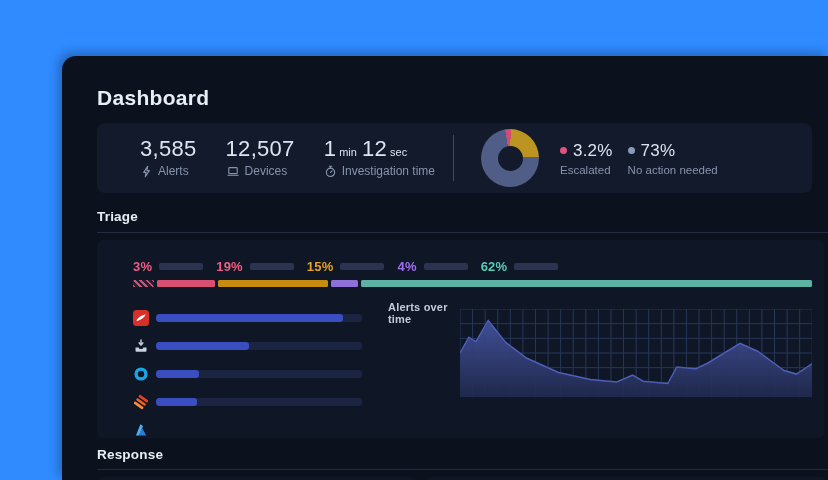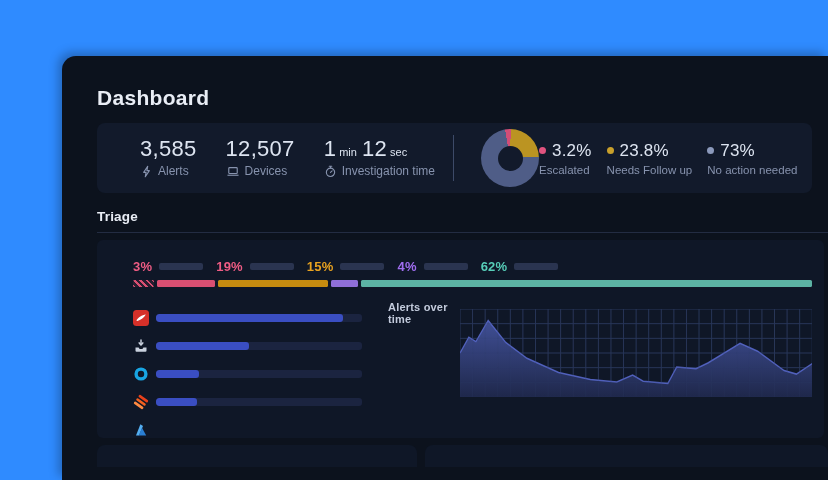--- a/index.html
+++ b/index.html
@@ -28,21 +28,21 @@
   .stat + .stat{margin-left:29px;}
   .stat-value{font-size:22px;color:var(--stat-value,#dde4f0);letter-spacing:.3px;line-height:1;}
   .stat-unit{font-size:11px;letter-spacing:0;margin-left:3px;margin-right:5px;}
   .stat-label{display:flex;align-items:center;gap:5px;font-size:12px;color:var(--muted-label,#8793ae);margin-top:4px;white-space:nowrap;}
   .stat-label svg{flex:none;display:block;}
   .vdiv{width:1px;height:46px;background:var(--divider,#3d4a68);margin:0 27px 0 18px;flex:none;}
 
   .donut{width:58px;height:58px;border-radius:50%;position:relative;flex:none;}
   .donut-hole{position:absolute;inset:16.5px;border-radius:50%;background:var(--card-bg,#121a2b);}
 
-  .legend{display:flex;margin-left:0;gap:15px;justify-content:center;}
+  .legend{display:flex;margin-left:21px;gap:15px;justify-content:center;}
   .legend-item{flex:none;}
   .legend-top{display:flex;align-items:center;gap:6px;}
   .dot{width:7px;height:7px;border-radius:50%;flex:none;}
   .legend-value{font-size:17px;color:var(--stat-value,#dde4f0);letter-spacing:.2px;}
   .legend-label{font-size:11.5px;color:var(--muted-label,#8793ae);margin-top:3px;white-space:nowrap;}
 
   
   .section-head{
     margin:16px 0 0 0;padding-bottom:8px;
     border-bottom:1px solid var(--section-rule,#232c42);
@@ -133,27 +133,20 @@
       <div class="donut-hole"></div>
     </div>
 
     <div class="legend">
       <div class="legend-item">
         <div class="legend-top">
           <span class="dot" style="background: rgb(224, 83, 127);"></span>
           <span class="legend-value">3.2%</span>
         </div>
         <div class="legend-label">Escalated</div>
-      </div>
-      <div class="legend-item">
-        <div class="legend-top">
-          <span class="dot" style="background: rgb(201, 160, 43);"></span>
-          <span class="legend-value">23.8%</span>
-        </div>
-        <div class="legend-label">Needs Follow up</div>
       </div>
       <div class="legend-item">
         <div class="legend-top">
           <span class="dot" style="background: rgb(139, 153, 187);"></span>
           <span class="legend-value">73%</span>
         </div>
         <div class="legend-label">No action needed</div>
       </div>
     </div>
   </div>
@@ -331,19 +324,20 @@
             <line x1="0" y1="44.00" x2="424" y2="44.00" stroke="#2b395c" stroke-width="1" stroke-opacity="0.18"></line>
             <line x1="0" y1="58.67" x2="424" y2="58.67" stroke="#2b395c" stroke-width="1" stroke-opacity="0.18"></line>
             <line x1="0" y1="73.33" x2="424" y2="73.33" stroke="#2b395c" stroke-width="1" stroke-opacity="0.18"></line>
             <line x1="0" y1="88.00" x2="424" y2="88.00" stroke="#2b395c" stroke-width="1" stroke-opacity="0.18"></line>
           </svg>
       </div>
 
     </div>
   </div>
 
+  <div class="section-head response"><span>Response</span></div>
 
   <div class="response-cards">
     <div class="response-card left"></div>
     <div class="response-card right"></div>
   </div>
 
 </div>
 
 </body></html>

